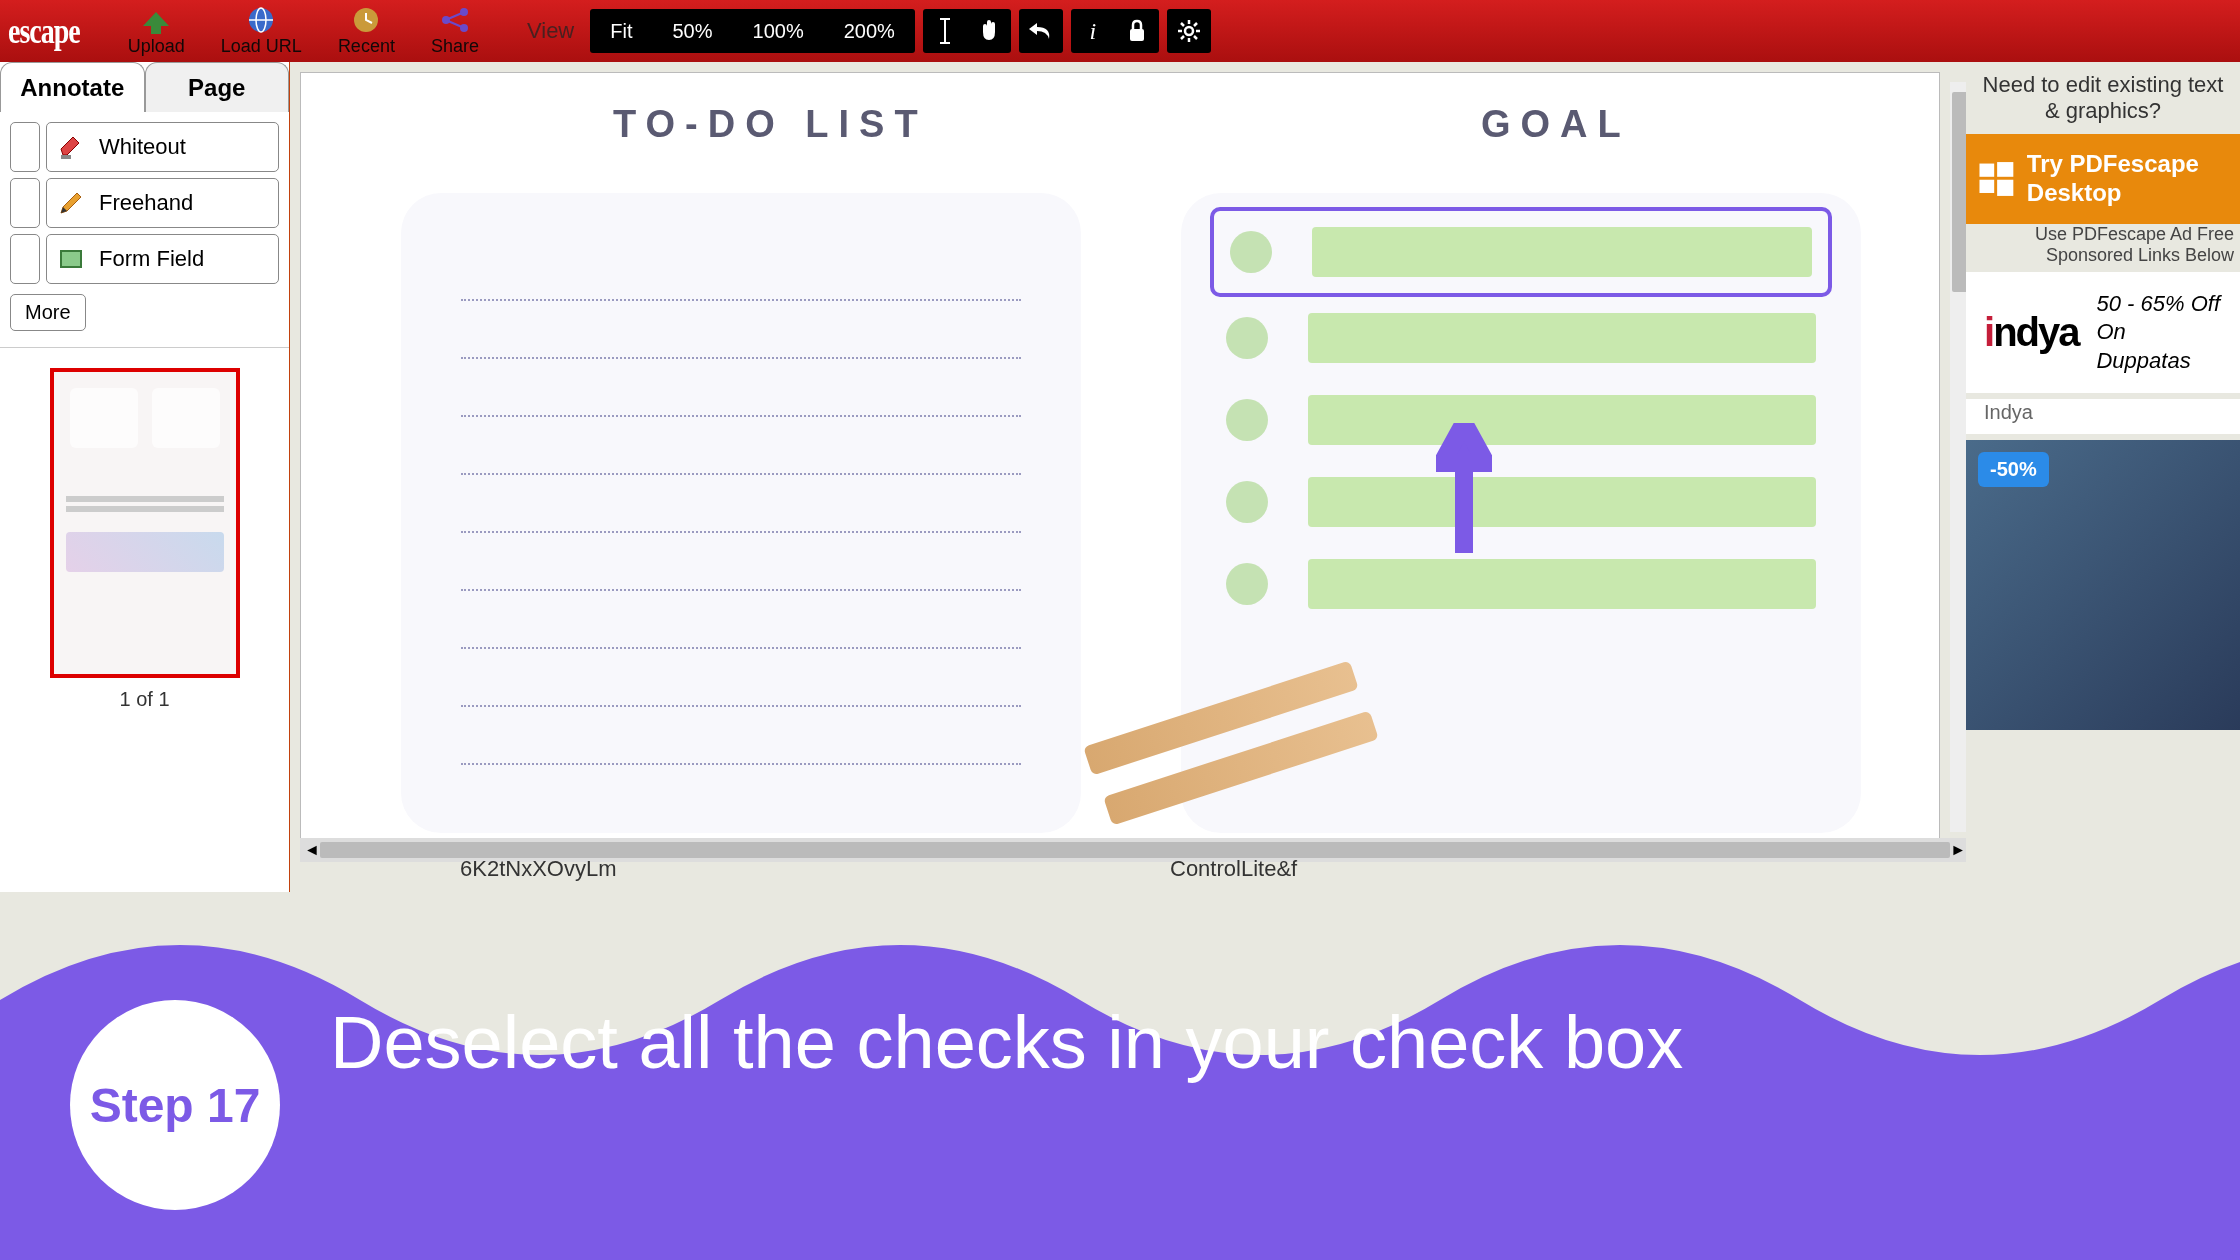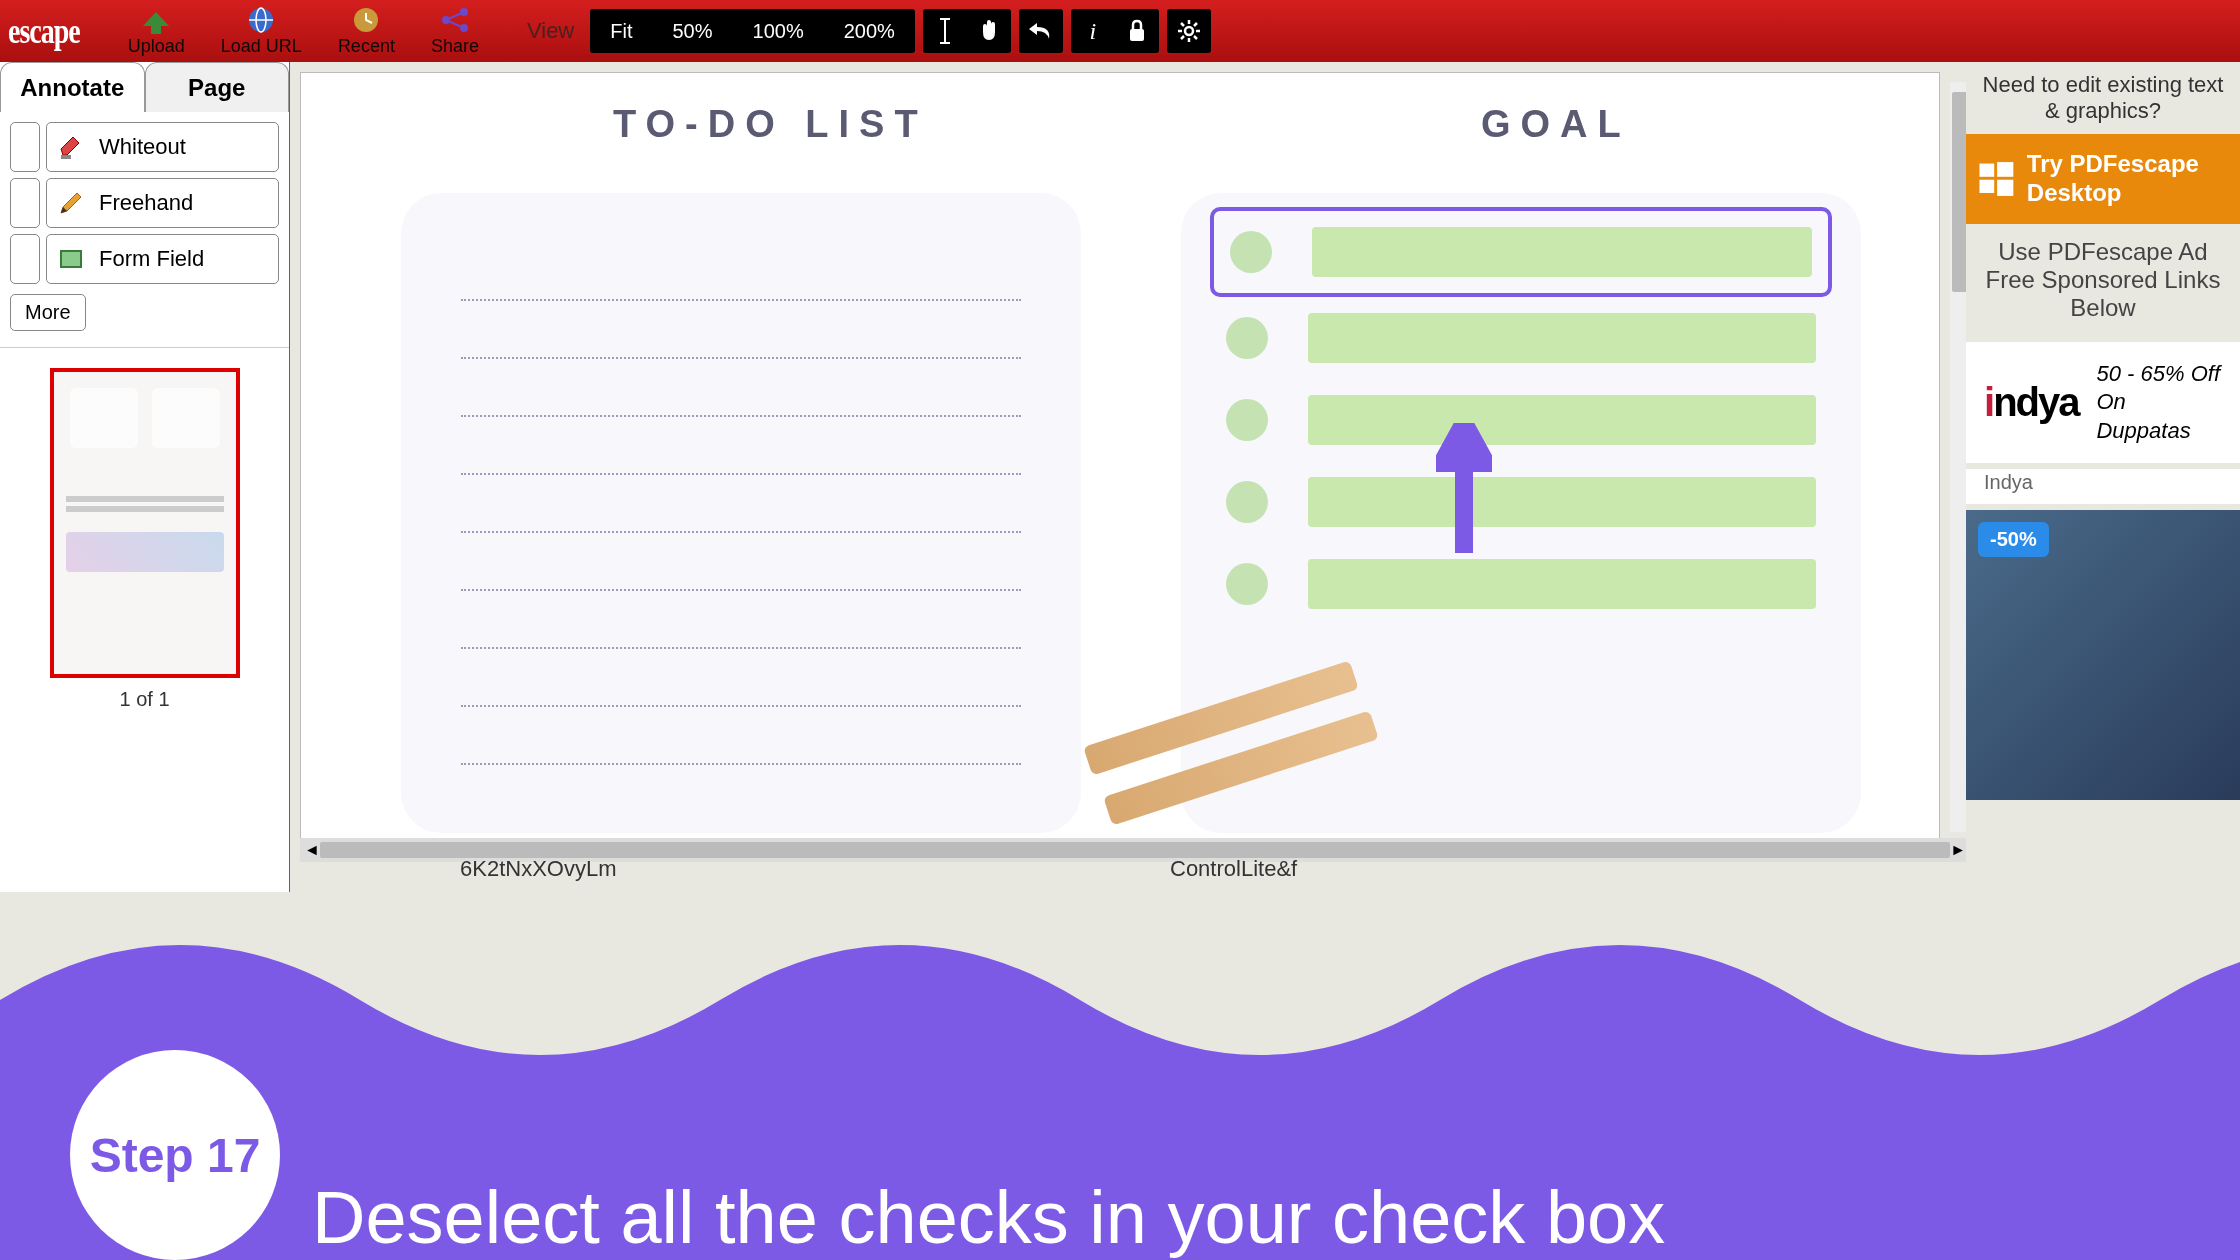--- a/index.html
+++ b/index.html
@@ -64,33 +64,33 @@
 .hscroll { position: absolute; bottom: 0; left: 0; right: 0; height: 24px; background: #ddd; display: flex; align-items: center; justify-content: space-between; padding: 0 4px; }
 .hscroll-thumb { position: absolute; left: 20px; right: 20px; height: 16px; background: #bbb; top: 4px; border-radius: 2px; }
 .vscroll { position: absolute; right: 0; top: 10px; bottom: 30px; width: 20px; background: #eee; }
 .vscroll-thumb { position: absolute; right: 2px; width: 16px; height: 200px; top: 10px; background: #bbb; border-radius: 2px; }
 
 
 .right-panel { position: absolute; right: 0; top: 62px; width: 274px; height: 900px; background: #e8e8e0; overflow: hidden; }
 .ad-header { text-align: center; font-size: 22px; color: #333; padding: 10px; }
 .ad-orange { background: #e8890c; color: #fff; padding: 16px 12px; display: flex; align-items: center; gap: 12px; }
 .ad-orange-text { font-size: 24px; font-weight: bold; line-height: 1.2; }
-.ad-info { text-align: center; font-size: 24px; color: #444; padding: 14px 6px; }
+.ad-info { text-align: right; font-size: 18px; color: #444; padding: 0 6px; }
 .ad-card { background: #fff; margin: 6px 0; padding: 18px; display: flex; gap: 18px; align-items: center; }
 .ad-logo { font-size: 40px; font-weight: bold; letter-spacing: -2px; }
 .ad-logo .dot { color: #c41e3a; }
 .ad-text { font-size: 22px; line-height: 1.3; font-style: italic; }
 .ad-brand { font-size: 20px; color: #666; padding: 2px 18px 10px; background: #fff; }
 .ad-image { height: 290px; background: linear-gradient(135deg, #4a6b8a, #2a3b5a); position: relative; margin-top: 6px; }
 .ad-badge { position: absolute; top: 12px; left: 12px; background: #2b8be8; color: #fff; padding: 6px 12px; border-radius: 6px; font-size: 20px; font-weight: bold; }
 
 
 .wave-container { position: absolute; bottom: 0; left: 0; right: 0; height: 380px; pointer-events: none; }
 .wave-svg { position: absolute; bottom: 0; width: 100%; height: 100%; }
-.bottom-content { position: absolute; bottom: 0; left: 0; right: 0; height: 260px; display: flex; align-items: flex-end; padding: 0 70px; gap: 32px; z-index: 10; }
+.bottom-content { position: absolute; bottom: 0; left: 0; right: 0; height: 260px; display: flex; align-items: flex-start; padding: 0 70px; gap: 50px; z-index: 10; }
 .step-circle { width: 210px; height: 210px; background: #fff; border-radius: 50%; display: flex; align-items: center; justify-content: center; font-size: 48px; font-weight: bold; color: #7c5ae6; flex-shrink: 0; }
 .instruction { color: #fff; font-size: 74px; font-weight: 500; line-height: 1.15; }
 
 .partial-text { position: absolute; top: 856px; font-size: 22px; color: #333; z-index: 5; }
 .pt1 { left: 460px; }
 .pt2 { left: 1170px; }
 </style>
 </head>
 <body>
 

